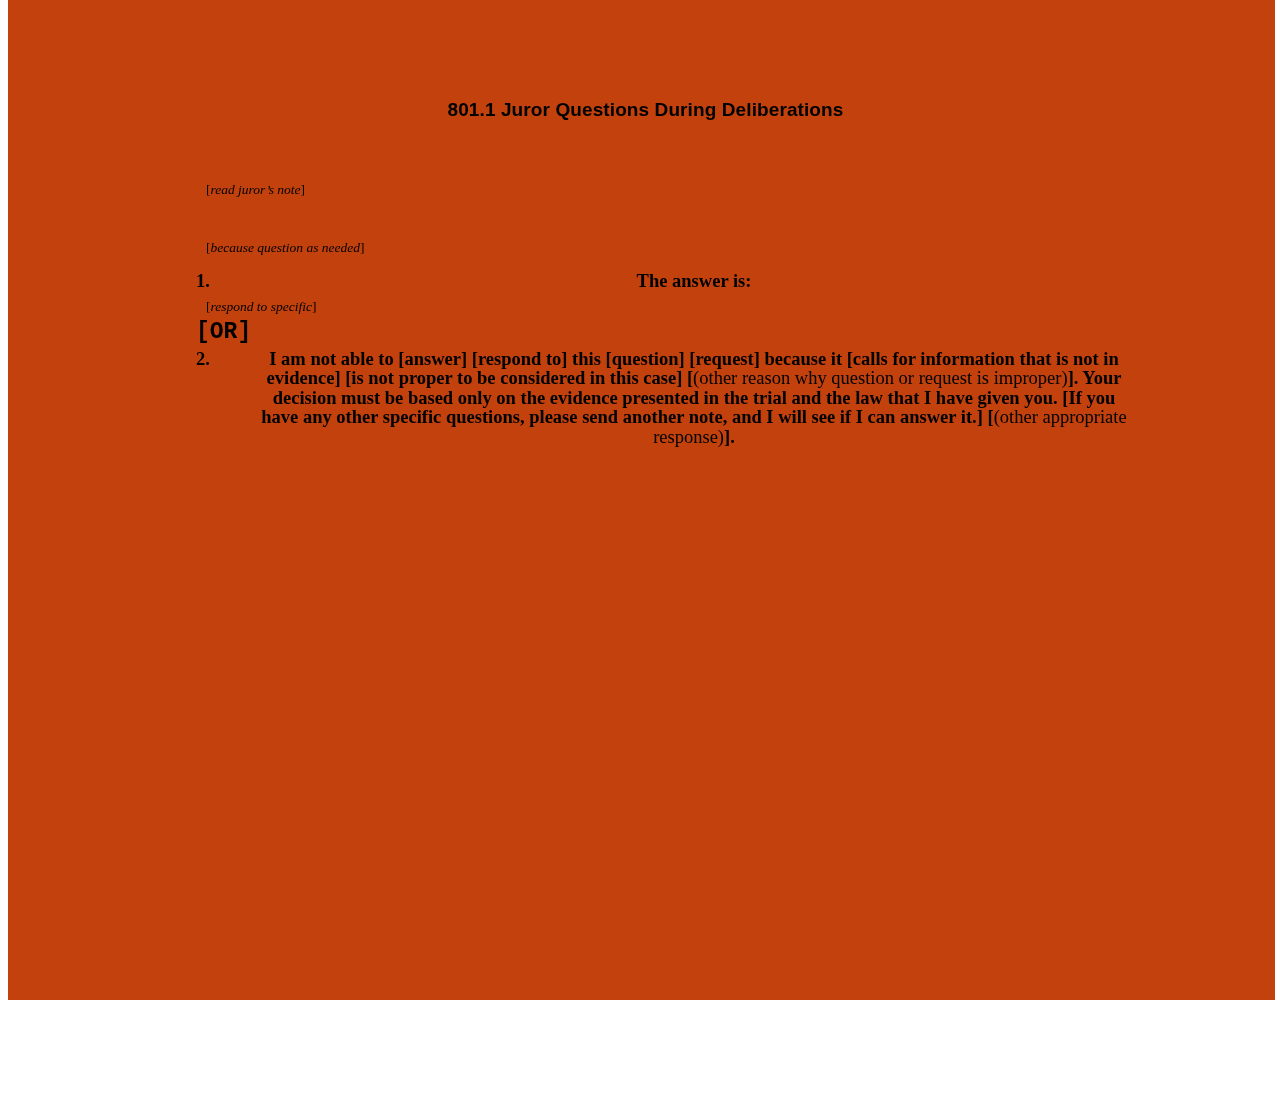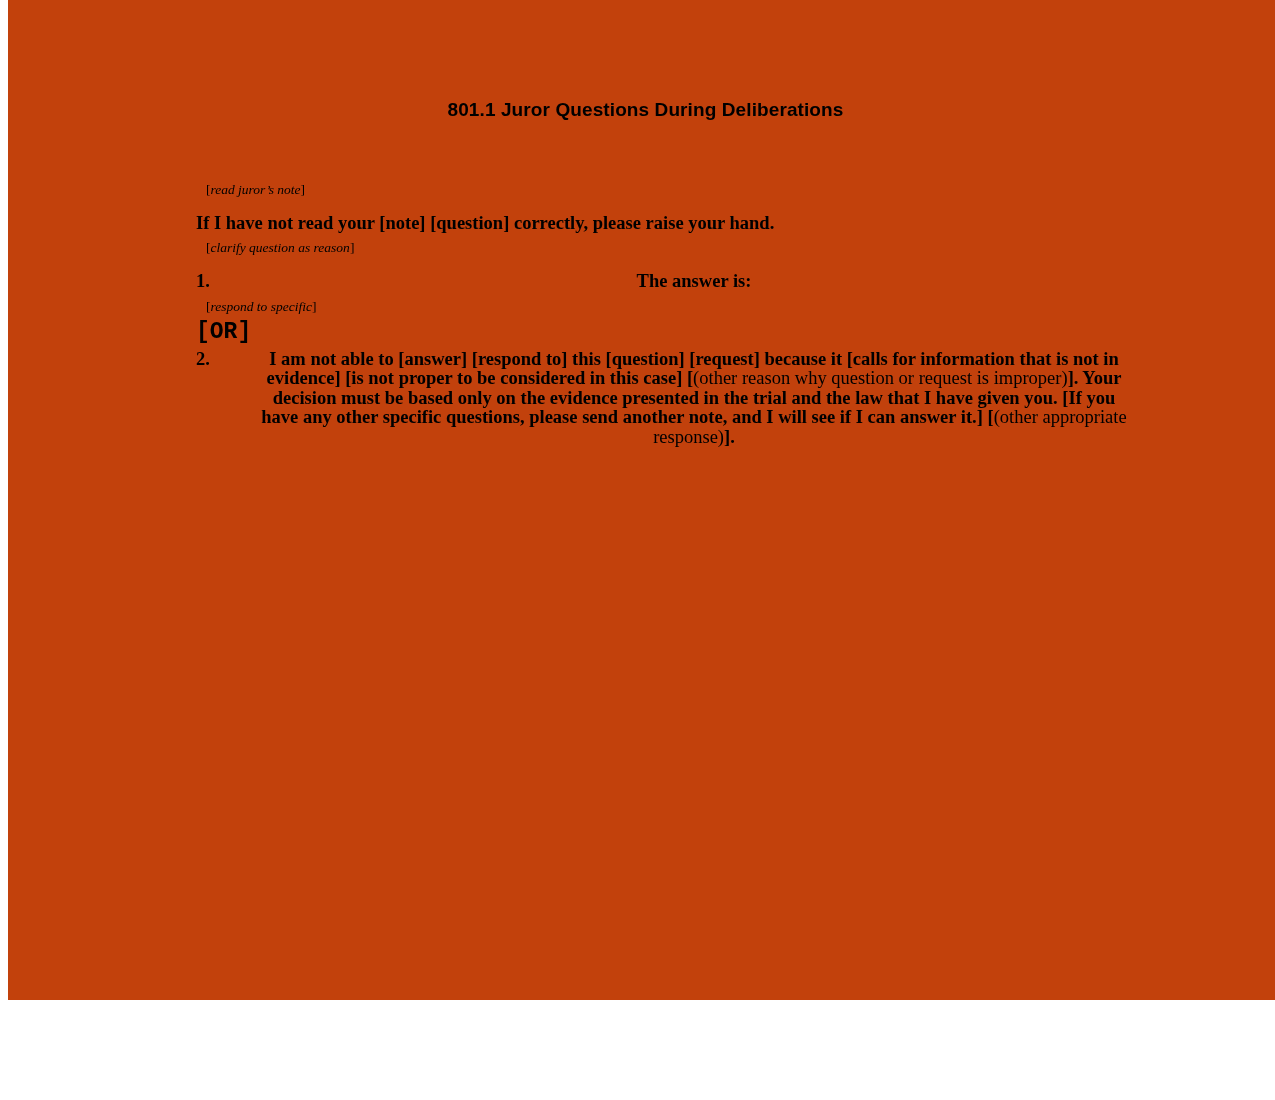--- a/index.html
+++ b/index.html
@@ -86,23 +86,22 @@
 </head>
 <body>
 
 <div class="page">
 
   <div class="title">801.1 Juror Questions During Deliberations</div>
 
 
   <div class="note" style="top:182px;"><span>[</span><i>read juror’s note</i><span>]</span></div>
 
-  <div class="para indent-first" style="top:213px;">If I have not read your [note] [question] correctly, please raise your hand.</div>
 
-  <div class="note" style="top:240px;"><span>[</span><i>clarify question as reason</i><span>]</span></div>
+  <div class="note" style="top:240px;"><span>[</span><i>because question as needed</i><span>]</span></div>
 
   <div class="list-item" style="top:272px; height:20px;">
     <span class="list-num">1.</span>
     <span class="list-text">The answer is:</span>
   </div>
 
   <div class="note" style="top:299px;"><span>[</span><i>respond to specific</i><span>]</span></div>
 
   <div class="or-line" style="top:322px;">[OR]</div>
 

